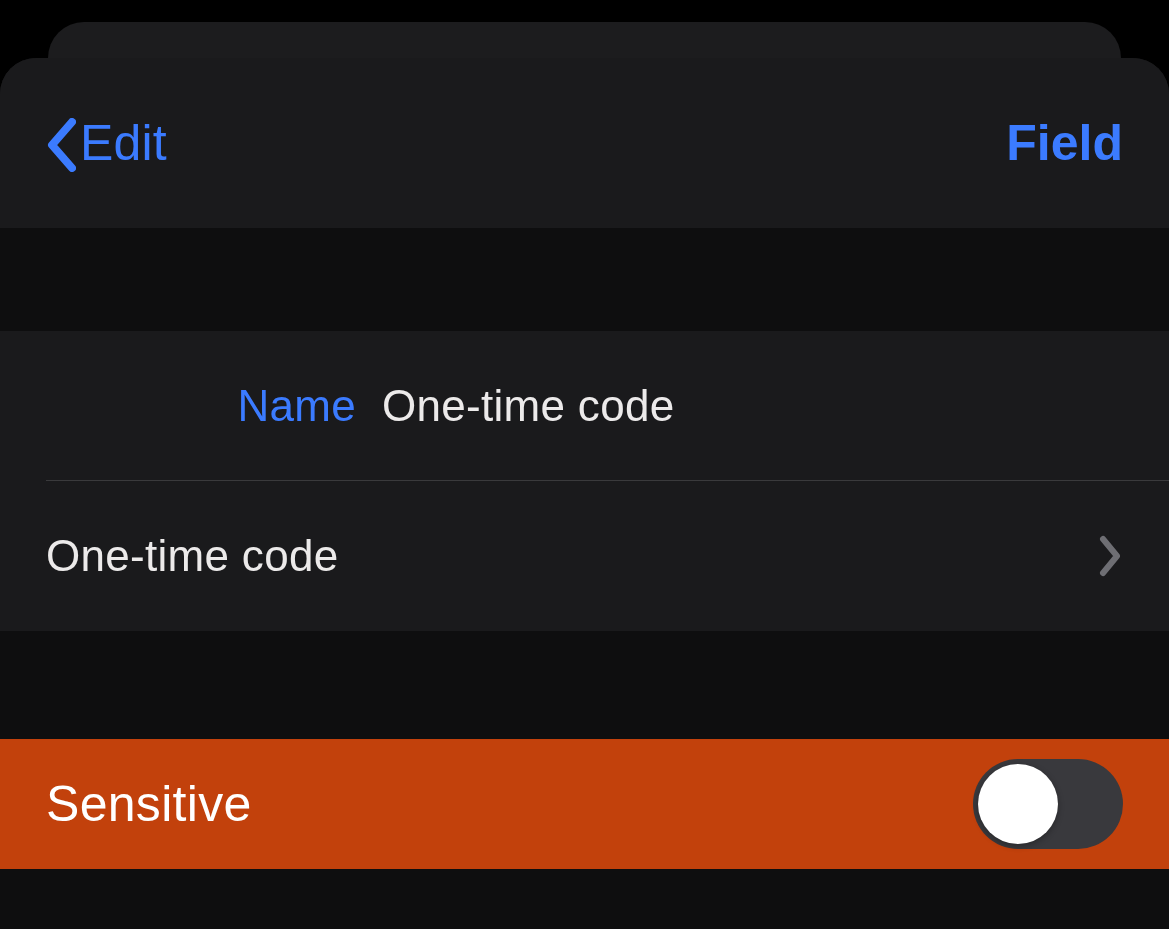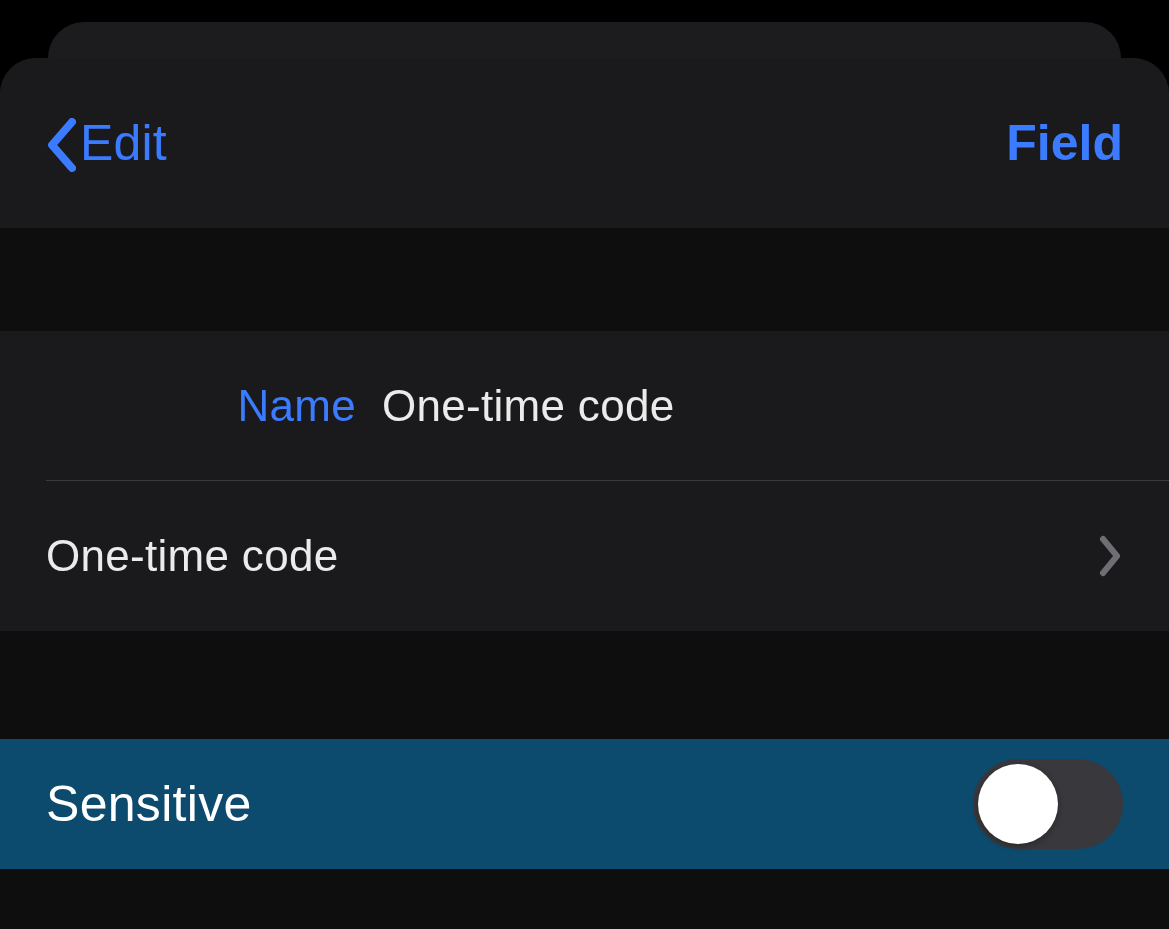--- a/index.html
+++ b/index.html
@@ -119,21 +119,21 @@
     .disclosure {
       color: #5a5a5e;
     }
     .disclosure svg { display: block; }
     .row-sensitive {
       height: 130px;
       display: flex;
       align-items: center;
       justify-content: space-between;
       padding: 0 46px;
-      background: #0c4a6e;
+      background: #c2410c;
       gap: 20px;
     }
     .sensitive-label {
       color: #fff;
       font-size: 50px;
       font-weight: 400;
       letter-spacing: 0.3px;
     }
     .switch {
       width: 150px;

